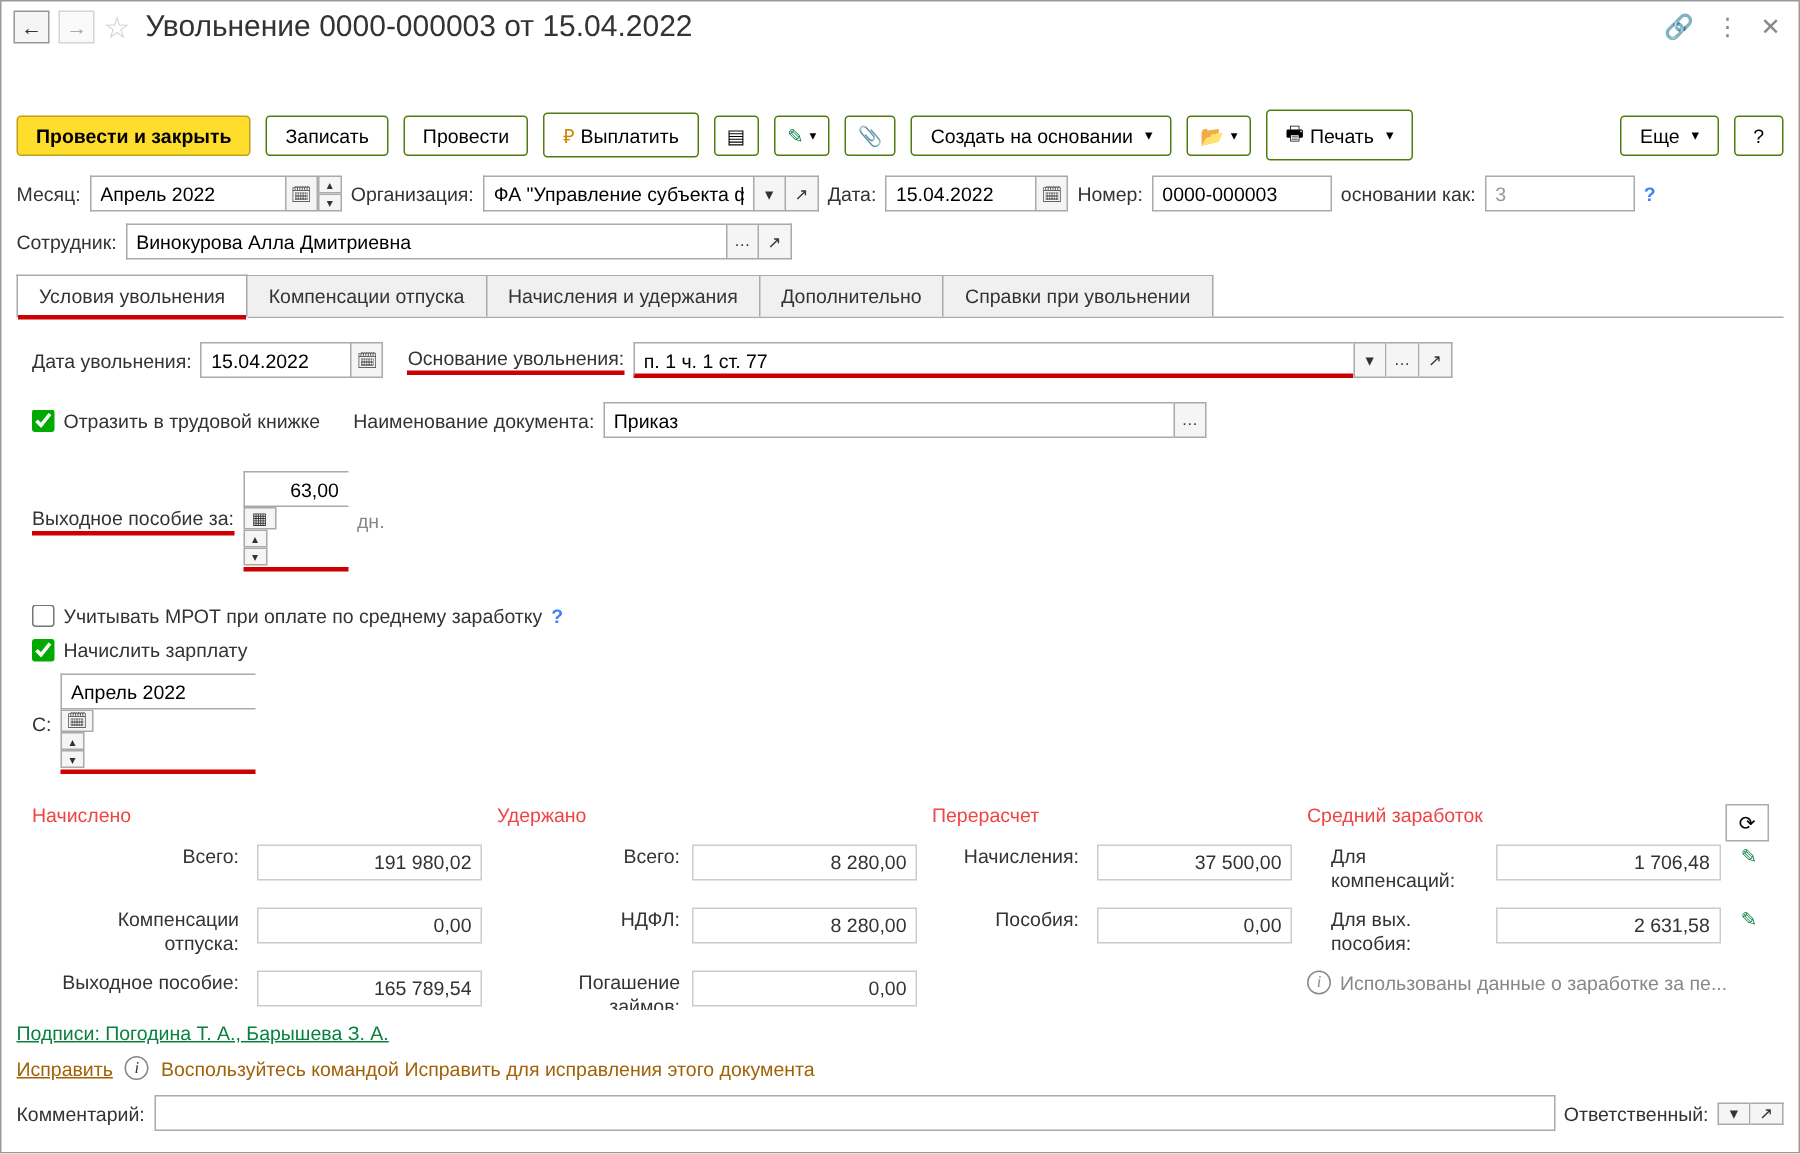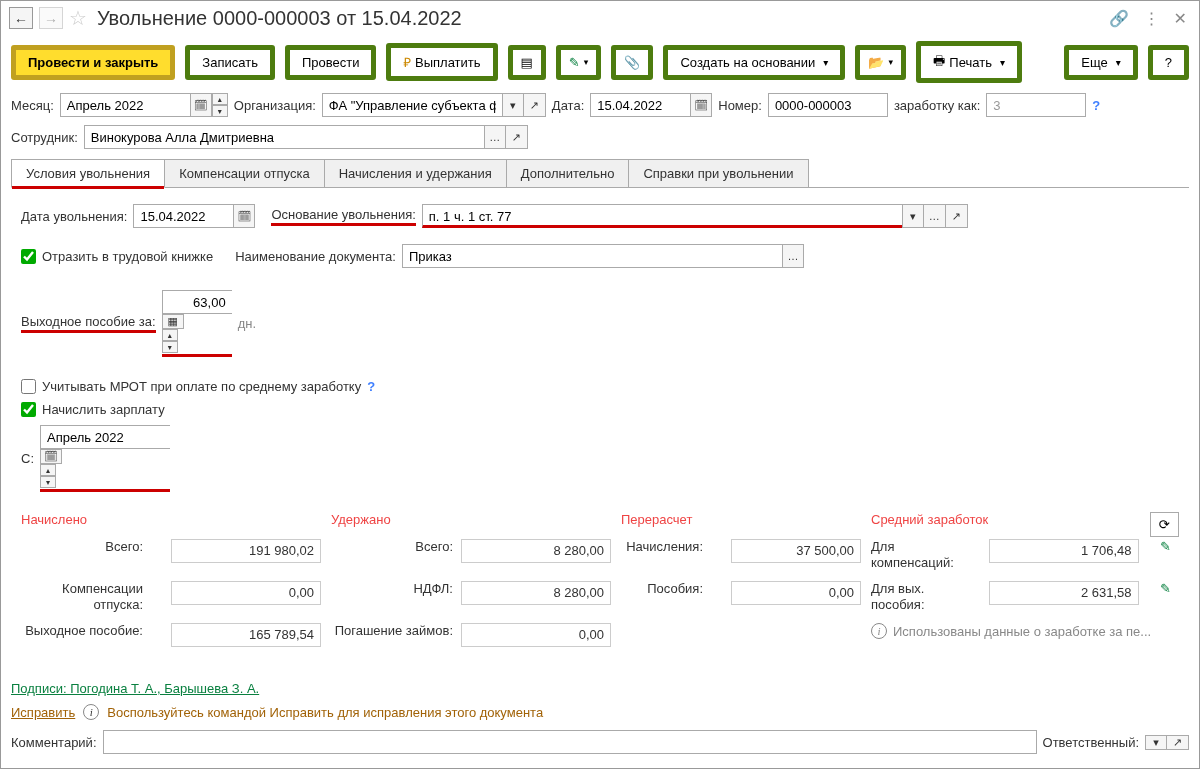--- a/index.html
+++ b/index.html
@@ -4,21 +4,21 @@
 <style>
 * { box-sizing: border-box; margin: 0; padding: 0; }
 body { font-family: Arial, sans-serif; font-size: 13px; color: #333; background: #fff; }
 .window { width: 1200px; height: 769px; border: 1px solid #999; position: relative; display: flex; flex-direction: column; }
 .titlebar { display: flex; align-items: center; padding: 4px 8px; gap: 6px; height: 34px; }
 .nav-btn { width: 24px; height: 22px; border: 1px solid #999; background: #f5f5f5; display: flex; align-items: center; justify-content: center; cursor: pointer; font-size: 14px; }
 .star { color: #ccc; font-size: 20px; cursor: pointer; }
 .title-text { font-size: 20px; flex: 1; padding-left: 4px; }
 .title-icon { cursor: pointer; color: #888; font-size: 16px; padding: 0 4px; }
 .toolbar { display: flex; align-items: center; padding: 6px 10px; gap: 10px; flex-wrap: wrap; }
-.btn { border: 5px solid #4d7c0f; background: #fff; padding: 5px 12px; cursor: pointer; border-radius: 3px; font-size: 13px; display: inline-flex; align-items: center; gap: 4px; }
+.btn { border: 1px solid #4d7c0f; background: #fff; padding: 5px 12px; cursor: pointer; border-radius: 3px; font-size: 13px; display: inline-flex; align-items: center; gap: 4px; margin-top: 32px; }
 .btn-yellow { background: #ffdd2d; border-color: #c0a020; font-weight: bold; }
 .btn-icon { padding: 5px 8px; }
 .dropdown-arrow::after { content: "▾"; margin-left: 4px; font-size: 10px; }
 .row { display: flex; align-items: center; gap: 6px; padding: 4px 10px; }
 .label { white-space: nowrap; }
 .field { border: 1px solid #aaa; padding: 3px 6px; height: 24px; background: #fff; font-size: 13px; }
 .field-group { display: flex; align-items: stretch; }
 .field-group .field { border-right: none; }
 .field-group .addon { border: 1px solid #aaa; background: #f5f5f5; width: 22px; display: flex; align-items: center; justify-content: center; cursor: pointer; font-size: 11px; }
 .field-group .addon + .addon { border-left: none; }
@@ -26,21 +26,21 @@
 .tab { border: 1px solid #aaa; border-bottom: none; padding: 6px 14px; background: #f0f0f0; cursor: pointer; margin-right: -1px; position: relative; }
 .tab.active { background: #fff; border-bottom: 1px solid #fff; margin-bottom: -1px; }
 .tab.active::after { content: ""; position: absolute; left: 0; right: 0; bottom: -2px; height: 3px; background: #c00; }
 .content { padding: 12px 20px; flex: 1; overflow: auto; }
 .red-underline { border-bottom: 3px solid #c00; padding-bottom: 1px; display: inline-block; }
 .chk { display: flex; align-items: center; gap: 6px; }
 .chk input { width: 15px; height: 15px; accent-color: #0a0; }
 .help-q { color: #4080ff; cursor: pointer; font-weight: bold; }
 .summary { display: grid; grid-template-columns: 300px 280px 240px 300px; gap: 10px; margin-top: 16px; }
 .summary-col h4 { color: #ef4444; font-weight: normal; margin-bottom: 12px; }
-.summary-row { display: flex; justify-content: space-between; align-items: flex-start; margin-bottom: 10px; min-height: 32px; }
+.summary-row { display: flex; justify-content: space-between; align-items: flex-start; margin-bottom: 10px; min-height: 32px; margin-left: 16px; }
 .summary-row .slabel { text-align: right; width: 130px; padding-right: 8px; line-height: 1.2; }
 .summary-row .sval { text-align: right; border: 1px solid #ccc; padding: 3px 6px; min-width: 150px; height: 24px; }
 .link { color: #0a8040; text-decoration: underline; cursor: pointer; }
 .info-icon { border: 1px solid #888; border-radius: 50%; width: 16px; height: 16px; display: inline-flex; align-items: center; justify-content: center; font-size: 11px; font-style: italic; font-family: serif; }
 .refresh-btn { border: 1px solid #aaa; padding: 4px 8px; cursor: pointer; background: #fff; position: absolute; right: 0; top: 0; }
 .edit-pencil { color: #0a8040; cursor: pointer; margin-left: 4px; }
 .spinner { display: flex; flex-direction: column; }
 .spinner .sp { height: 12px; width: 16px; border: 1px solid #aaa; background: #f5f5f5; font-size: 8px; display: flex; align-items: center; justify-content: center; cursor: pointer; }
 .bottom-area { border-top: none; padding: 4px 10px 8px 10px; }
 </style>
@@ -97,21 +97,21 @@
       <div class="addon">▾</div>
       <div class="addon">↗</div>
     </div>
     <span class="label">Дата:</span>
     <div class="field-group">
       <input class="field" style="width: 100px;" value="15.04.2022">
       <div class="addon">🗓</div>
     </div>
     <span class="label">Номер:</span>
     <input class="field" style="width: 120px;" value="0000-000003">
-    <span class="label">заработку как:</span>
+    <span class="label">основании как:</span>
     <input class="field" style="width: 100px; color: rgb(153, 153, 153);" value="3">
     <span class="help-q">?</span>
   </div>
 
   <div class="row">
     <span class="label">Сотрудник:</span>
     <div class="field-group" style="flex:0 0 auto">
       <input class="field" style="width: 400px;" value="Винокурова Алла Дмитриевна">
       <div class="addon">…</div>
       <div class="addon">↗</div>

